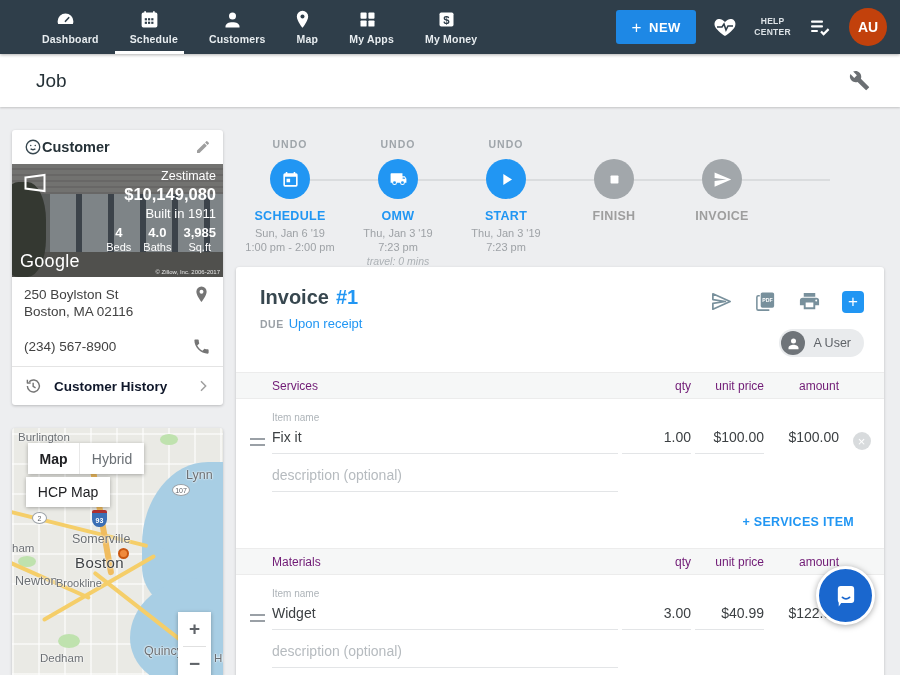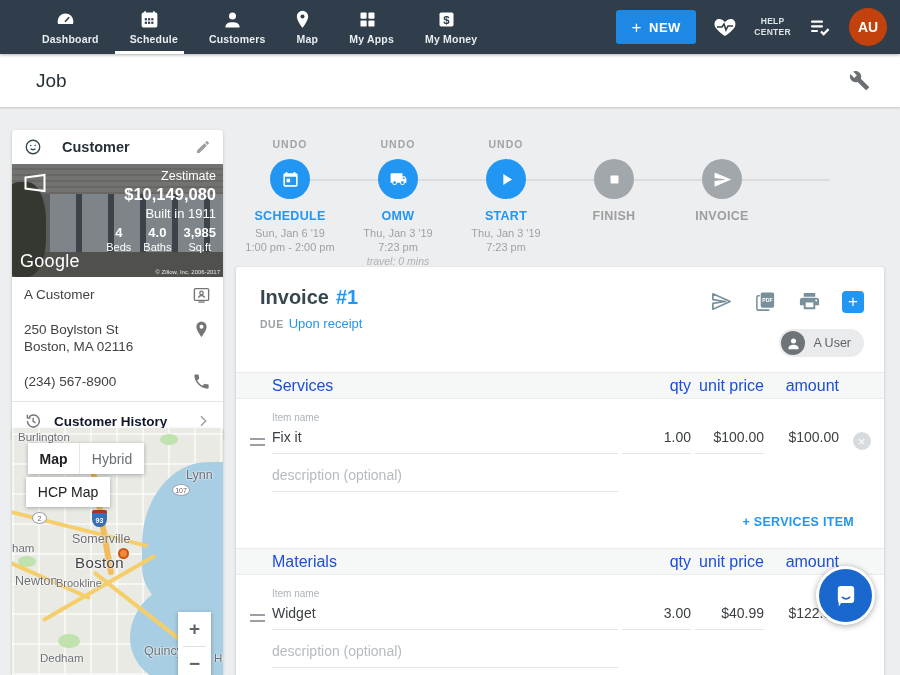--- a/index.html
+++ b/index.html
@@ -28,21 +28,21 @@
 
   
   .titlebar { height:53px; background:#fff; display:flex; align-items:center; padding:0 30px 0 36px;
               box-shadow:0 1px 2px rgba(0,0,0,.18); position:relative; z-index:10; }
   .page-title { font-size:19px; color:#263238; }
   .titlebar svg { margin-left:auto; width:21px; height:21px; color:#6B6F73; cursor:pointer; }
 
   
   .card { background:#fff; border-radius:3px; box-shadow:0 1px 3px rgba(0,0,0,.22); }
   .customer-card { position:absolute; left:12px; top:130px; width:211px; }
-  .cc-head { height:34px; display:flex; align-items:center; gap:20px; padding:0 12px; }
+  .cc-head { height:34px; display:flex; align-items:center; gap:0; padding:0 12px; }
   .cc-head svg.face { width:18px; height:18px; color:#37474F; }
   .cc-title { font-size:14.5px; font-weight:bold; color:#263238; }
   .cc-head svg.pencil { margin-left:auto; width:16px; height:16px; color:#9E9E9E; cursor:pointer; }
   .photo { position:relative; height:113px; overflow:hidden; background:#8d8f8a; }
   .ph-top { position:absolute; left:0; top:0; right:0; height:30px;
             background:repeating-linear-gradient(180deg,#b4b2ac 0 4px,#a3a19b 4px 6px); }
   .ph-win { position:absolute; left:18%; top:30px; right:0; height:58px; background:#5d686b;
             background-image:repeating-linear-gradient(90deg,#cfd8da 0 26px,#55606a 26px 32px); opacity:.9; }
   .ph-base { position:absolute; left:0; bottom:0; right:0; height:25px; background:#7c7a72; }
   .ph-tree { position:absolute; left:-12px; top:18px; width:46px; height:95px; background:#4d5244; border-radius:40%; }
@@ -137,21 +137,21 @@
               display:flex; align-items:center; justify-content:center; cursor:pointer; line-height:1; }
   .assignee-chip { position:absolute; right:20px; top:62px; height:28px; background:#E9EBED; border-radius:14px;
                    display:flex; align-items:center; padding:2px 13px 2px 2px; cursor:pointer; }
   .chip-avatar { width:24px; height:24px; border-radius:50%; background:#6F7479; display:flex;
                  align-items:center; justify-content:center; }
   .chip-avatar svg { width:15px; height:15px; }
   .chip-name { font-size:12.5px; color:#5F6368; margin-left:8px; }
 
   .inv-band { height:27px; background:#F6F7F7; border-top:1px solid #ECECEC; border-bottom:1px solid #ECECEC;
               display:grid; grid-template-columns:382px 73px 73px 75px 45px; align-items:center;
-              font-size:16px; color:#1d4ed8; }
+              font-size:12px; color:#701a75; }
   .inv-band .bname { padding-left:36px; }
   .inv-band .bcol { text-align:right; }
   .item-row { position:relative; display:grid; grid-template-columns:382px 73px 73px 75px 45px; margin-top:13px; }
   .drag-handle { position:absolute; left:14px; top:26px; width:15px; height:8px; border-top:2px solid #9AA0A6;
                  border-bottom:2px solid #9AA0A6; cursor:grab; }
   .name-cell { padding-left:36px; }
   .field-label { font-size:10px; color:#AEB4B9; margin-bottom:6px; }
   .line-input { display:block; width:100%; border:none; border-bottom:1px solid #E3E5E7; background:transparent;
                 font-family:inherit; font-size:14px; color:#3C4043; padding:0 0 8px; outline:none; }
   .num-cell { align-self:end; margin-left:4px; }
@@ -304,31 +304,20 @@
             <div class="l">Baths</div>
           </div>
           <div class="z-stat">
             <div class="v">3,985</div>
             <div class="l">Sq.ft</div>
           </div>
         </div>
       </div>
       <div class="g-mark">Google</div>
       <div class="z-attr">© Zillow, Inc. 2006-2017</div>
-    </div>
-    <div class="cc-row">
-      <span>A Customer</span>
-      <svg viewBox="0 0 24 24">
-          <g fill="none" stroke="currentColor" stroke-width="1.7">
-            <rect x="3" y="4.5" width="18" height="15" rx="1.5"></rect>
-            <circle cx="12" cy="10" r="2.2"></circle>
-            <path d="M8 16c.6-1.8 2.2-2.7 4-2.7s3.4.9 4 2.7"></path>
-          </g>
-          <path stroke="currentColor" stroke-width="1.7" d="M8 21.5h8"></path>
-        </svg>
     </div>
     <div class="cc-row">
       <div>250 Boylston St</div>
       <div>Boston, MA 02116</div>
       <svg viewBox="0 0 24 24">
           <path fill="currentColor" d="M12 2A6.5 6.5 0 0 0 5.5 8.5C5.5 13.4 12 21.5 12 21.5s6.5-8.1 6.5-13A6.5 6.5 0 0 0 12 2zm0 9a2.5 2.5 0 1 1 2.5-2.5A2.5 2.5 0 0 1 12 11z"></path>
         </svg>
     </div>
     <div class="cc-row">
       <span>(234) 567-8900</span>

